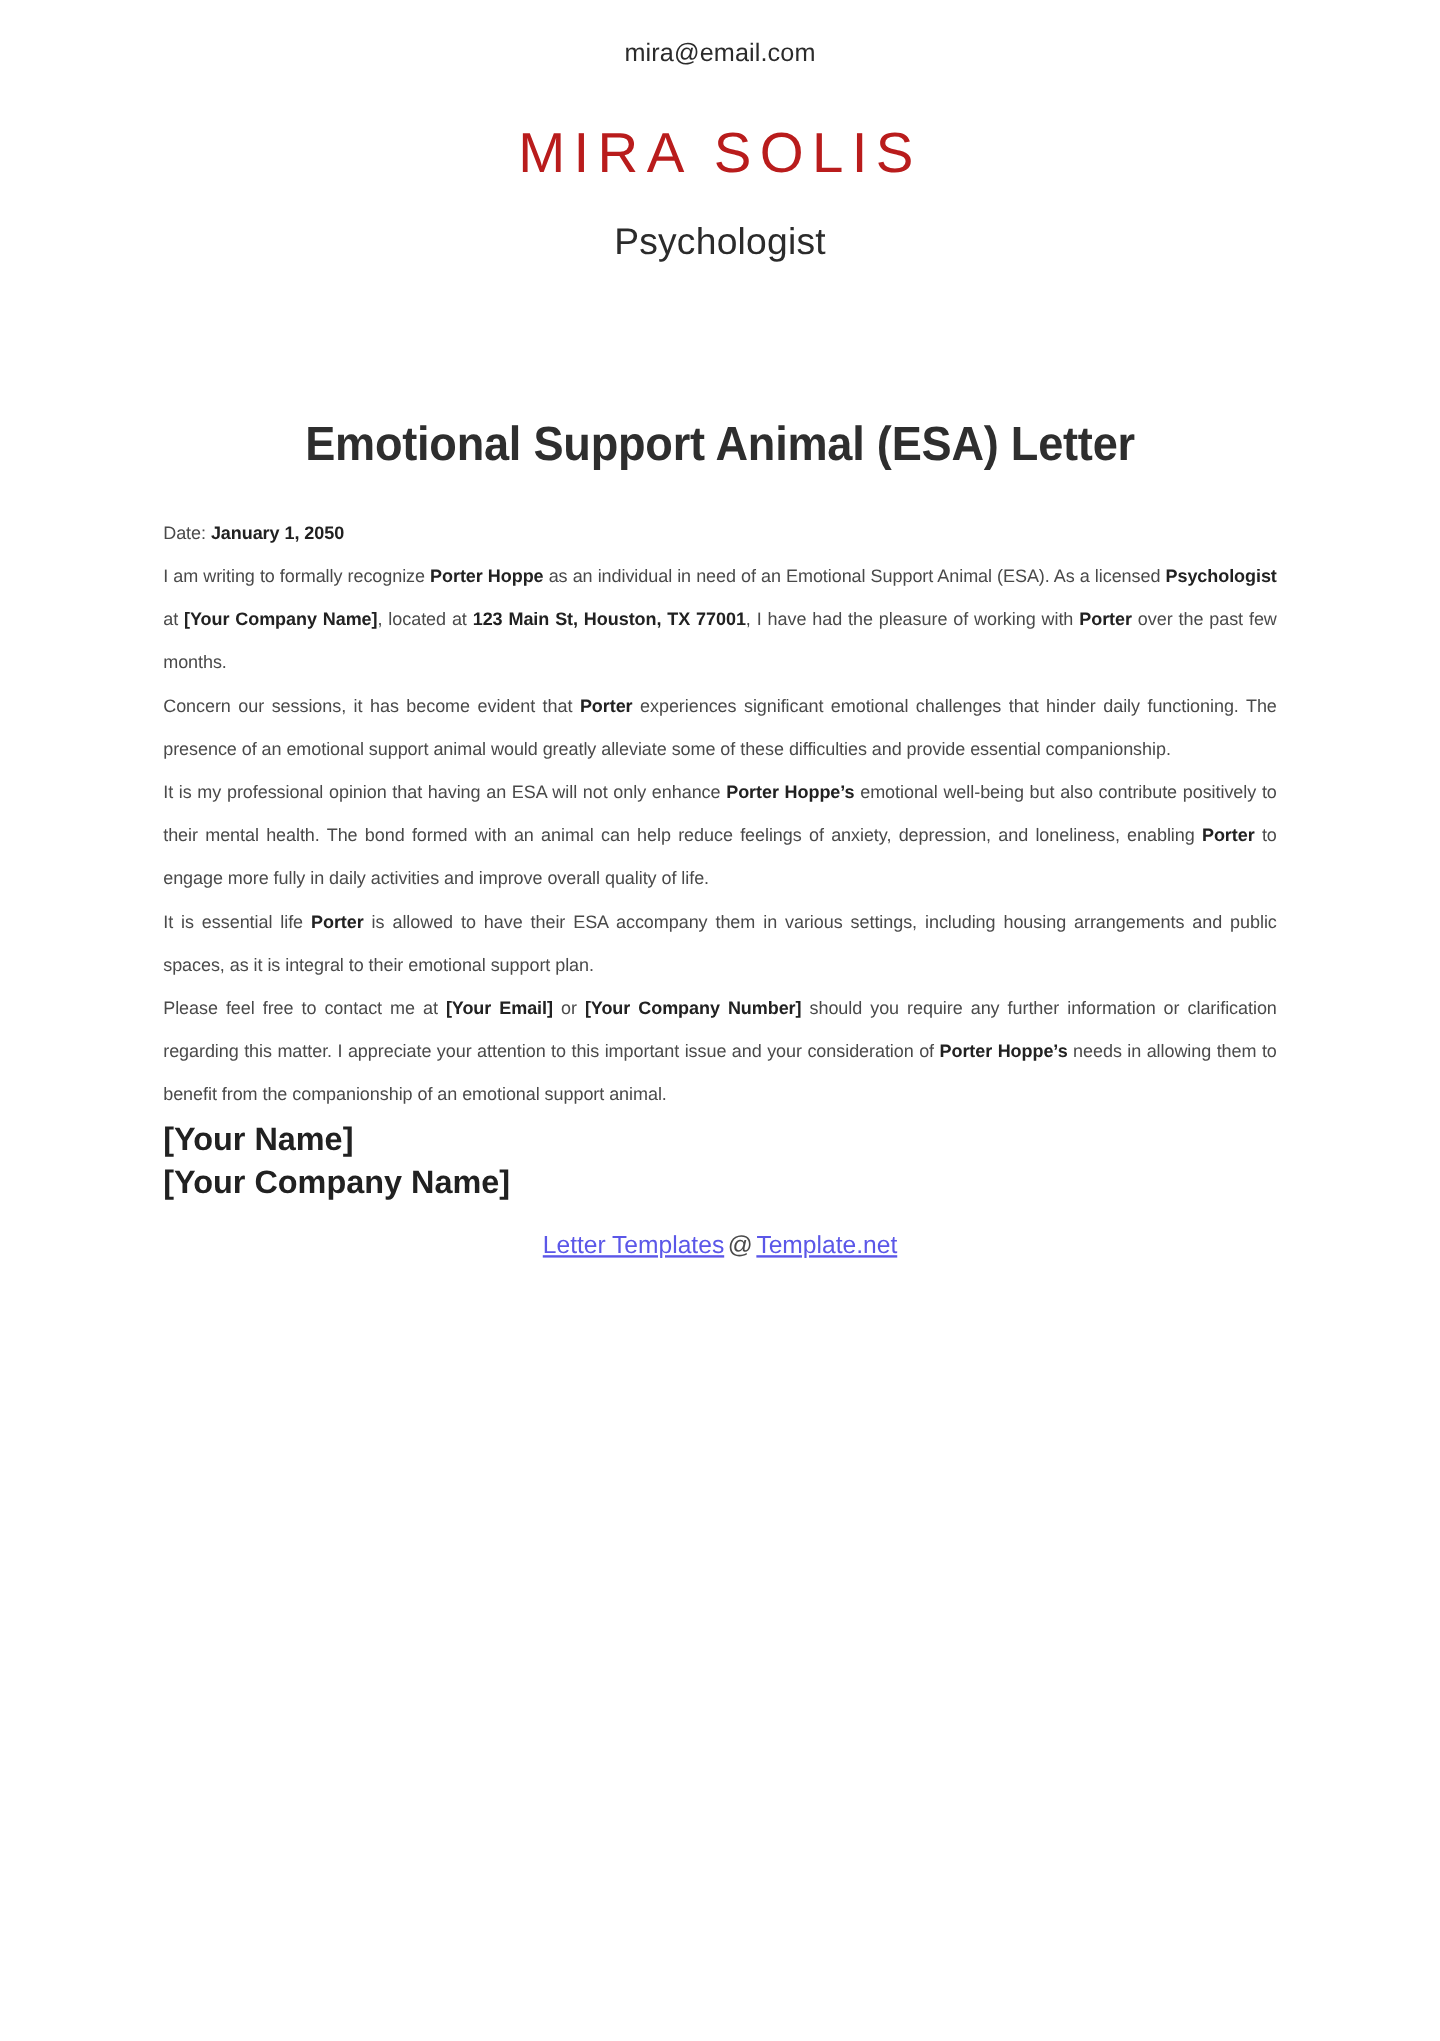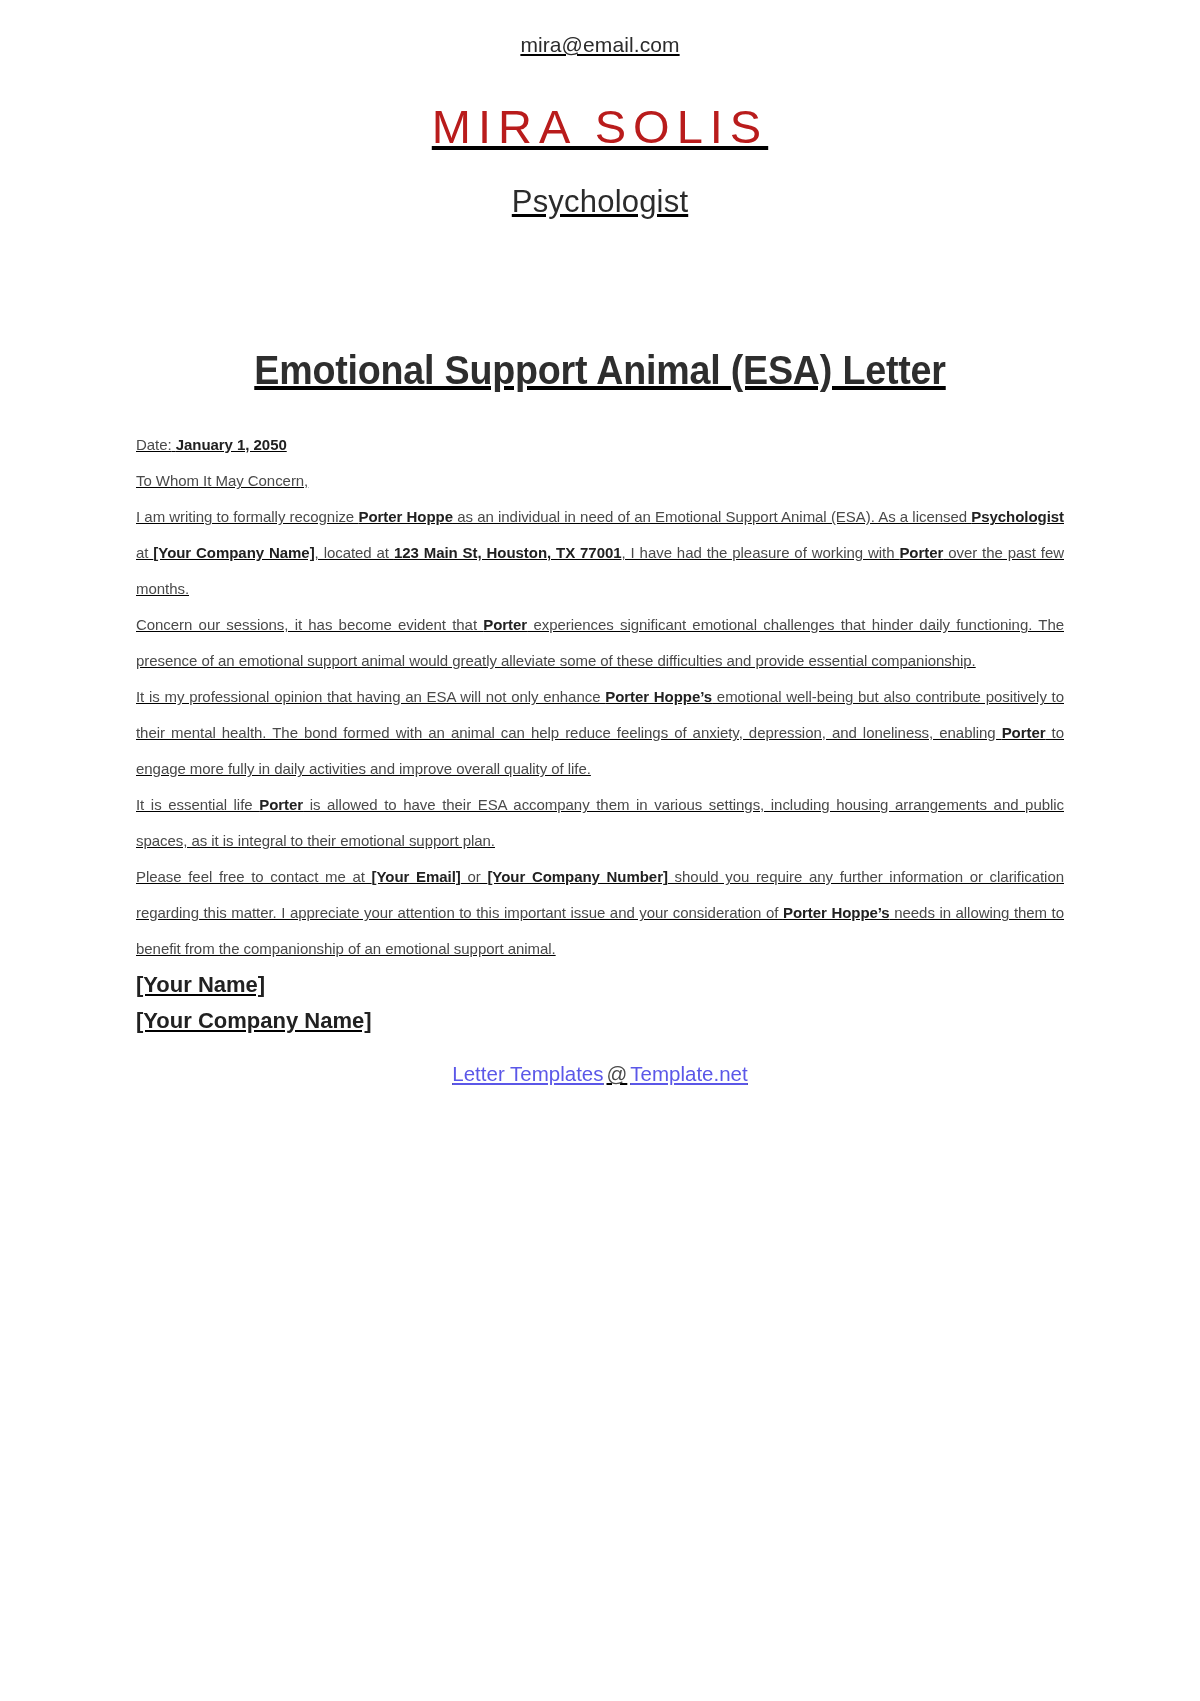--- a/index.html
+++ b/index.html
@@ -12,21 +12,20 @@
     -webkit-font-smoothing: antialiased;
   }
   .page {
     position: relative;
     width: 1200px;
     height: 1701px;
     margin: 0 auto;
     background: #ffffff;
     overflow: hidden;
     box-sizing: border-box;
-    text-decoration: underline;
   }
 
   
   .letterhead {
     padding-top: 30px;
     text-align: center;
   }
   .lh-email {
     font-size: 21px;
     color: #2b2b2b;
@@ -78,21 +77,21 @@
     letter-spacing: -0.05px;
   }
   p.para.left {
     text-align: left;
   }
   p.para b, p.para strong {
     color: #212121;
     font-weight: bold;
   }
   .sig-line {
-    font-size: 22px;
+    font-size: 27px;
     line-height: 36px;
     color: #212121;
     font-weight: bold;
   }
   .plain-line {
     font-size: 20.5px;
     line-height: 36px;
     color: #4a4a4a;
   }
 
@@ -125,21 +124,20 @@
     <div class="lh-name">MIRA SOLIS</div>
     <div class="lh-role">Psychologist</div>
   </div>
 
   <div class="doc-title">Emotional Support Animal (ESA) Letter</div>
 
   <div class="body-wrap">
 
     <p class="para left"><span>Date:</span> <b>January 1, 2050</b></p>
 
-    <p class="para left">To Whom It May Concern,</p>
 
     <p class="para"><span>I am writing to formally recognize </span><b>Porter Hoppe</b><span> as an individual in need of an Emotional Support Animal (ESA). As a licensed </span><b>Psychologist</b><span> at </span><b>[Your Company Name]</b><span>, located at </span><b>123 Main St, Houston, TX 77001</b><span>, I have had the pleasure of working with </span><b>Porter</b><span> over the past few months.</span></p>
 
     <p class="para"><span>Concern our sessions, it has become evident that </span><b>Porter</b><span> experiences significant emotional challenges that hinder daily functioning. The presence of an emotional support animal would greatly alleviate some of these difficulties and provide essential companionship.</span></p>
 
     <p class="para"><span>It is my professional opinion that having an ESA will not only enhance </span><b>Porter Hoppe’s</b><span> emotional well-being but also contribute positively to their mental health. The bond formed with an animal can help reduce feelings of anxiety, depression, and loneliness, enabling </span><b>Porter</b><span> to engage more fully in daily activities and improve overall quality of life.</span></p>
 
     <p class="para"><span>It is essential life </span><b>Porter</b><span> is allowed to have their ESA accompany them in various settings, including housing arrangements and public spaces, as it is integral to their emotional support plan.</span></p>
 
     <p class="para"><span>Please feel free to contact me at </span><b>[Your Email]</b><span> or </span><b>[Your Company Number]</b><span> should you require any further information or clarification regarding this matter. I appreciate your attention to this important issue and your consideration of </span><b>Porter Hoppe’s</b><span> needs in allowing them to benefit from the companionship of an emotional support animal.</span></p>

